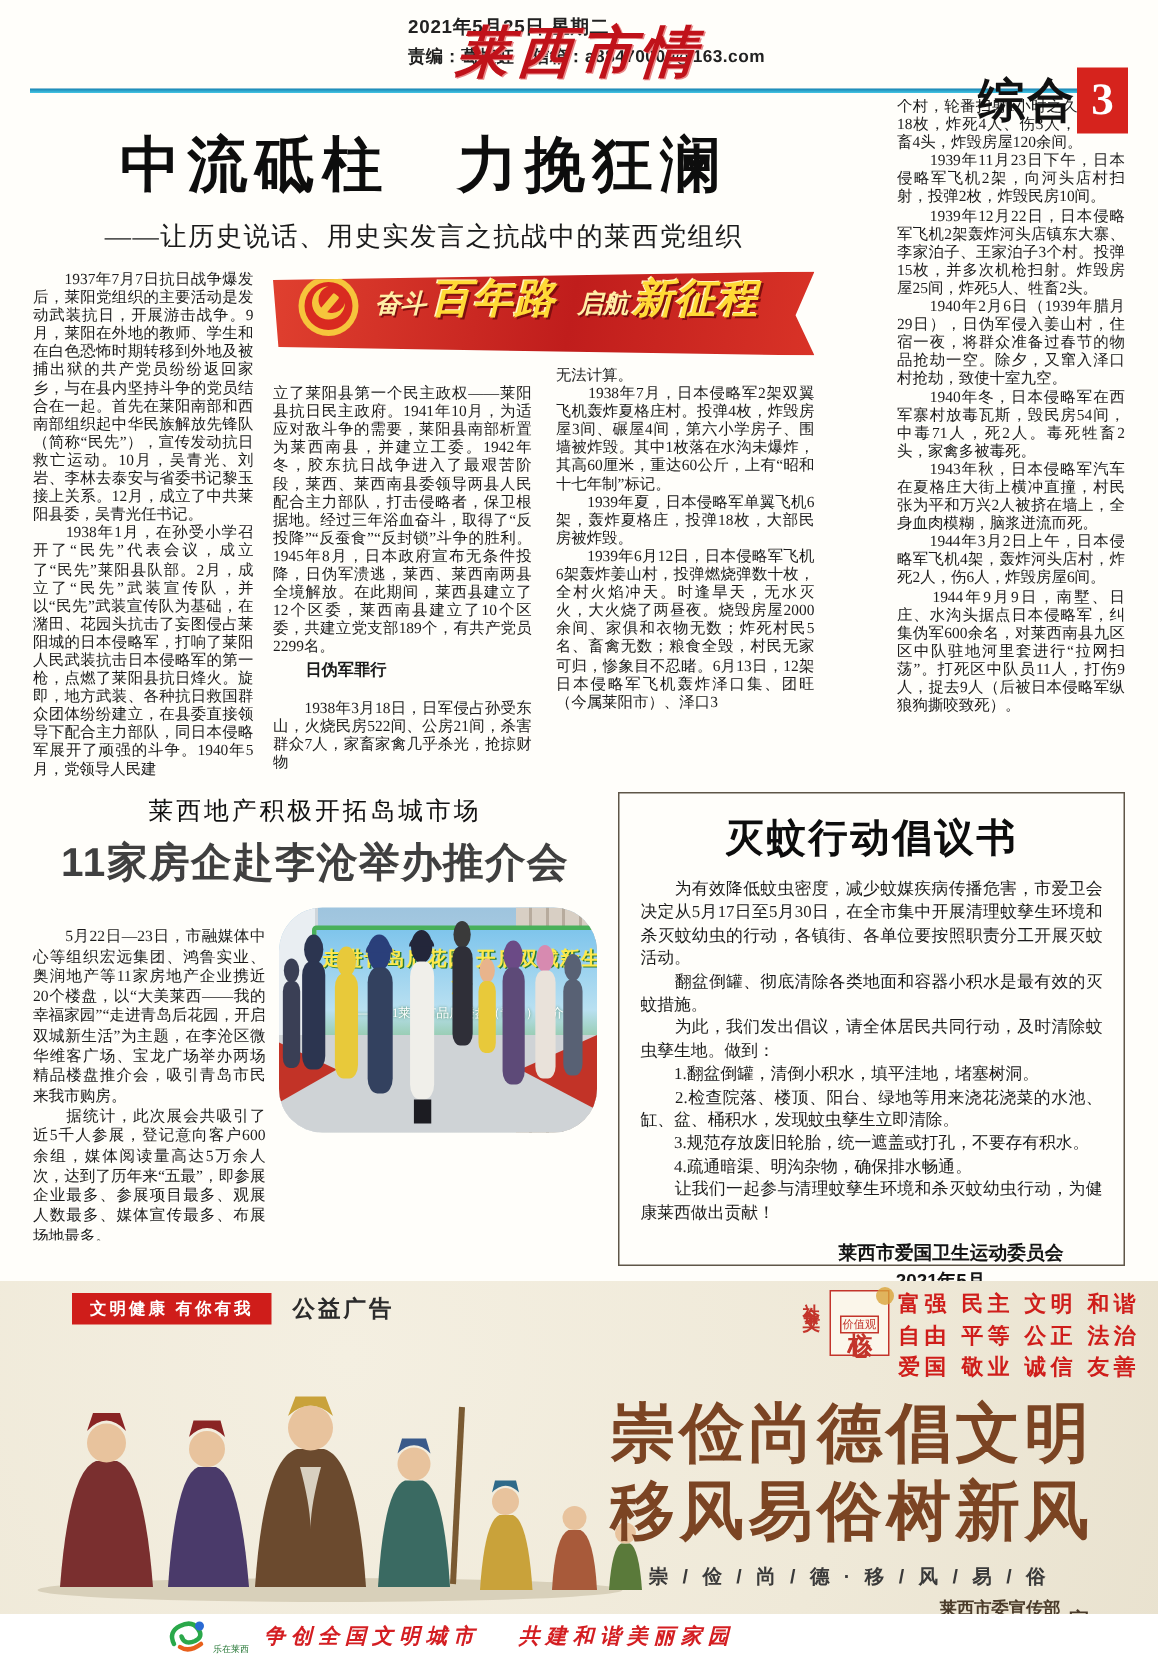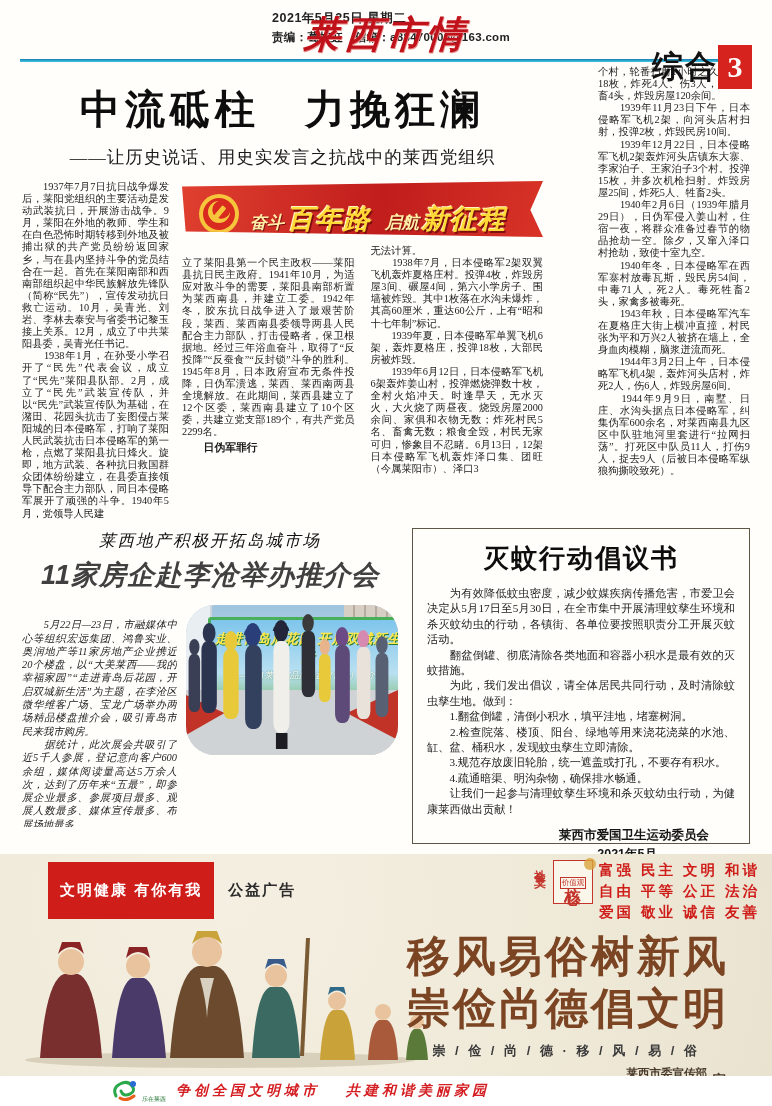--- a/index.html
+++ b/index.html
@@ -31,28 +31,28 @@
   .a1-col1 { width:147px; height:344px; }
   .a1-mid { flex:1; min-width:0; display:flex; flex-direction:column; }
   .mid-cols { display:flex; gap:16px; margin-top:8px; flex:1; min-height:0; }
   .mid-cols .news-col { flex:1; }
   .crimes-subhead { font-family:"Liberation Sans","DejaVu Sans",sans-serif; font-weight:bold; font-size:10.8px; padding-left:2em; margin:2px 0; }
   .a1-right { width:152px; height:448px;margin-left:43px; }
 
   
   .banner { position:relative; height:56px; background:linear-gradient(100deg,#e0402f 0%,#c01d1c 55%,#d93327 100%);
             clip-path:polygon(0 10%,100% 0,96.5% 52%,100% 100%,1% 90%);
-            display:flex; align-items:flex-end; padding-left:14px; overflow:hidden; }
+            display:flex; align-items:flex-start; padding-left:14px; overflow:hidden; }
   .banner-text { display:flex; align-items:baseline; margin-left:8px; white-space:nowrap; font-family:"Liberation Sans","DejaVu Sans",sans-serif; font-style:italic; }
   .bn-small { font-size:17px; font-weight:bold; color:#ffeea6; text-shadow:1px 1px 0 #7e0f0f; margin-right:3px; }
   .bn-big { font-size:27px; font-weight:bold; color:#ffd935; text-shadow:1.5px 1.5px 0 #7e0f0f, -1px -1px 0 #fff3c0; margin-right:14px; letter-spacing:1px; }
 
   
   .middle { display:flex; gap:14px; margin:10px 22px 0 22px; height:316px; }
-  .prop-article { flex:1; min-width:0;font-style:italic; }
+  .prop-article { flex:1; min-width:0; }
   .prop-kicker { text-align:center; font-size:16.5px; letter-spacing:2px; color:#111; margin-top:2px; }
   .prop-headline { text-align:center; font-family:"Liberation Sans","DejaVu Sans",sans-serif; font-size:27px; font-weight:bold;
                    letter-spacing:1px; margin:5px 0 12px 0; color:#404040; }
   .prop-row { display:flex; gap:9px; }
   .prop-text { width:155px; font-size:10.4px; line-height:13.3px; text-align:justify; white-space:pre-line; color:#1b1b1b; overflow:hidden; height:222px; }
   .byline { font-size:10.6px; margin-bottom:3px; }
   .byline b { font-family:"Liberation Sans","DejaVu Sans",sans-serif; }
   .photo { position:relative; flex:1; height:150px; background:linear-gradient(#9ec4de 0%,#c2dcea 55%,#cdd2d6 60%,#c4c9cc 100%); overflow:hidden;border-radius:29px; }
   .bldg-left { position:absolute; left:0; top:0; width:26px; height:150px; background:#e9eef2; border-right:2px solid #cfd6db; }
   .bldg-right { position:absolute; right:0; top:0; width:54px; height:170px;
@@ -69,21 +69,21 @@
                 letter-spacing:2px; margin:4px 0 10px 0; color:#0d0d0d; }
   .mosq-salutation { font-family:"Liberation Sans","DejaVu Sans",sans-serif; font-weight:bold; font-size:11.6px; margin-bottom:1px; }
   .mosq-body { font-size:11.2px; line-height:15.4px; text-align:justify; white-space:pre-line; color:#1b1b1b; }
   .mosq-sign { text-align:right; font-family:"Liberation Sans","DejaVu Sans",sans-serif; font-weight:bold; font-size:12.5px; margin-top:10px; padding-right:26px; }
   .mosq-date { text-align:right; font-family:"Liberation Sans","DejaVu Sans",sans-serif; font-weight:bold; font-size:12.5px; padding-right:78px; margin-top:2px; }
 
   
   .psa { position:relative; margin-top:10px; height:250px; background:#efe9d8;
          background-image:radial-gradient(circle at 30% 20%, #f4efe1 0%, #efe9d8 60%, #e9e2cf 100%); overflow:hidden; }
   .psa-tag { position:absolute; top:8px; left:48px; display:flex; align-items:center; font-family:"Liberation Sans","DejaVu Sans",sans-serif; }
-  .psa-tag-red { background:#cf1d1a; color:#fff; font-weight:bold; font-size:15px; padding:19px 12px; letter-spacing:2px; }
+  .psa-tag-red { background:#cf1d1a; color:#fff; font-weight:bold; font-size:11px; padding:3px 12px; letter-spacing:2px; }
   .psa-tag-label { color:#2b2b2b; font-weight:bold; font-size:15px; margin-left:14px; letter-spacing:2px; }
 
   .core-values { position:absolute; top:6px; right:12px; display:flex; gap:6px; align-items:flex-start; }
   .cv-vertical { writing-mode:vertical-rl; text-orientation:upright; font-family:"Liberation Sans","DejaVu Sans",sans-serif;
                  font-weight:bold; color:#c3342b; font-size:11.5px; height:58px; letter-spacing:2px; }
   .cv-emblem { width:40px; height:44px; border:1.5px solid #c3342b; background:#fbf6ea; display:flex; flex-direction:column;
                align-items:center; justify-content:center; position:relative; }
   .cv-emblem-big { color:#c3342b; font-weight:bold; font-size:16px; line-height:17px; writing-mode:vertical-rl; text-orientation:upright; }
   .cv-emblem-small { color:#c3342b; font-size:7.5px; border:1px solid #c3342b; padding:0 1px; margin-top:2px; }
   .cv-seal { position:absolute; top:-3px; right:-4px; width:12px; height:12px; border-radius:50%; background:#d9a43a; opacity:.8; }
@@ -153,20 +153,21 @@
               <span class="bn-small">奋斗</span>
               <span class="bn-big">百年路</span>
               <span class="bn-small">启航</span>
               <span class="bn-big">新征程</span>
             </div>
           </div>
           <div class="mid-cols">
             <div class="news-col">
               <span>立了莱阳县第一个民主政权——莱阳县抗日民主政府。1941年10月，为适应对敌斗争的需要，莱阳县南部析置为莱西南县，并建立工委。1942年冬，胶东抗日战争进入了最艰苦阶段，莱西、莱西南县委领导两县人民配合主力部队，打击侵略者，保卫根据地。经过三年浴血奋斗，取得了“反投降”“反蚕食”“反封锁”斗争的胜利。1945年8月，日本政府宣布无条件投降，日伪军溃逃，莱西、莱西南两县全境解放。在此期间，莱西县建立了12个区委，莱西南县建立了10个区委，共建立党支部189个，有共产党员2299名。</span>
               <div class="crimes-subhead">日伪军罪行</div>
+              <span>　　1938年3月18日，日军侵占孙受东山，火烧民房522间、公房21间，杀害群众7人，家畜家禽几乎杀光，抢掠财物</span>
             </div>
             <div class="news-col">无法计算。
 　　1938年7月，日本侵略军2架双翼飞机轰炸夏格庄村。投弹4枚，炸毁房屋3间、碾屋4间，第六小学房子、围墙被炸毁。其中1枚落在水沟未爆炸，其高60厘米，重达60公斤，上有“昭和十七年制”标记。
 　　1939年夏，日本侵略军单翼飞机6架，轰炸夏格庄，投弹18枚，大部民房被炸毁。
 　　1939年6月12日，日本侵略军飞机6架轰炸姜山村，投弹燃烧弹数十枚，全村火焰冲天。时逢旱天，无水灭火，大火烧了两昼夜。烧毁房屋2000余间、家俱和衣物无数；炸死村民5名、畜禽无数；粮食全毁，村民无家可归，惨象目不忍睹。6月13日，12架日本侵略军飞机轰炸泽口集、团旺（今属莱阳市）、泽口3</div>
           </div>
         </div>
       </div>
     </div>
     <div class="news-col a1-right">个村，轮番扫射1小时之久，投弹18枚，炸死4人、伤3人，炸死牲畜4头，炸毁房屋120余间。
@@ -283,22 +284,22 @@
         <circle cx="317" cy="113" r="9" fill="#e8c39d"></circle>
           <path d="M308 107 q9 -9 18 0 l-2 -8 h-14 z" fill="#2f6a8a"></path>
         <path d="M348 172 Q350 136 359 132 L367 132 Q376 136 378 172 Z" fill="#a85a3a"></path>
         <circle cx="363" cy="124" r="8" fill="#e8c39d"></circle>
         <path d="M386 172 Q388 144 394 141 L400 141 Q406 144 408 172 Z" fill="#5a7a3a"></path>
         <circle cx="397" cy="134" r="7" fill="#e8c39d"></circle>
       </g>
     </svg>
 
     <div class="psa-slogan">
+      <div>崇俭尚德倡文明</div>
       <div>移风易俗树新风</div>
-      <div>崇俭尚德倡文明</div>
     </div>
     <div class="psa-small">崇 / 俭 / 尚 / 德 · 移 / 风 / 易 / 俗</div>
     <div class="psa-issuer">
       <div class="psa-issuer-lines">
         <div>莱西市委宣传部</div>
         <div>莱西市文明办</div>
       </div>
       <div class="psa-issuer-suffix">宣</div>
     </div>
 

